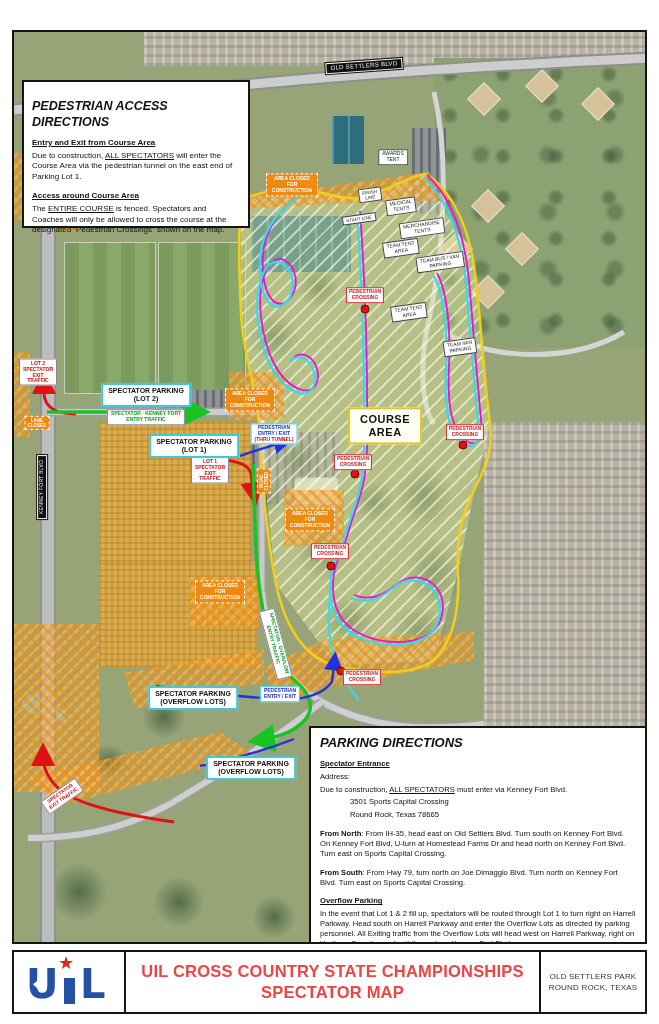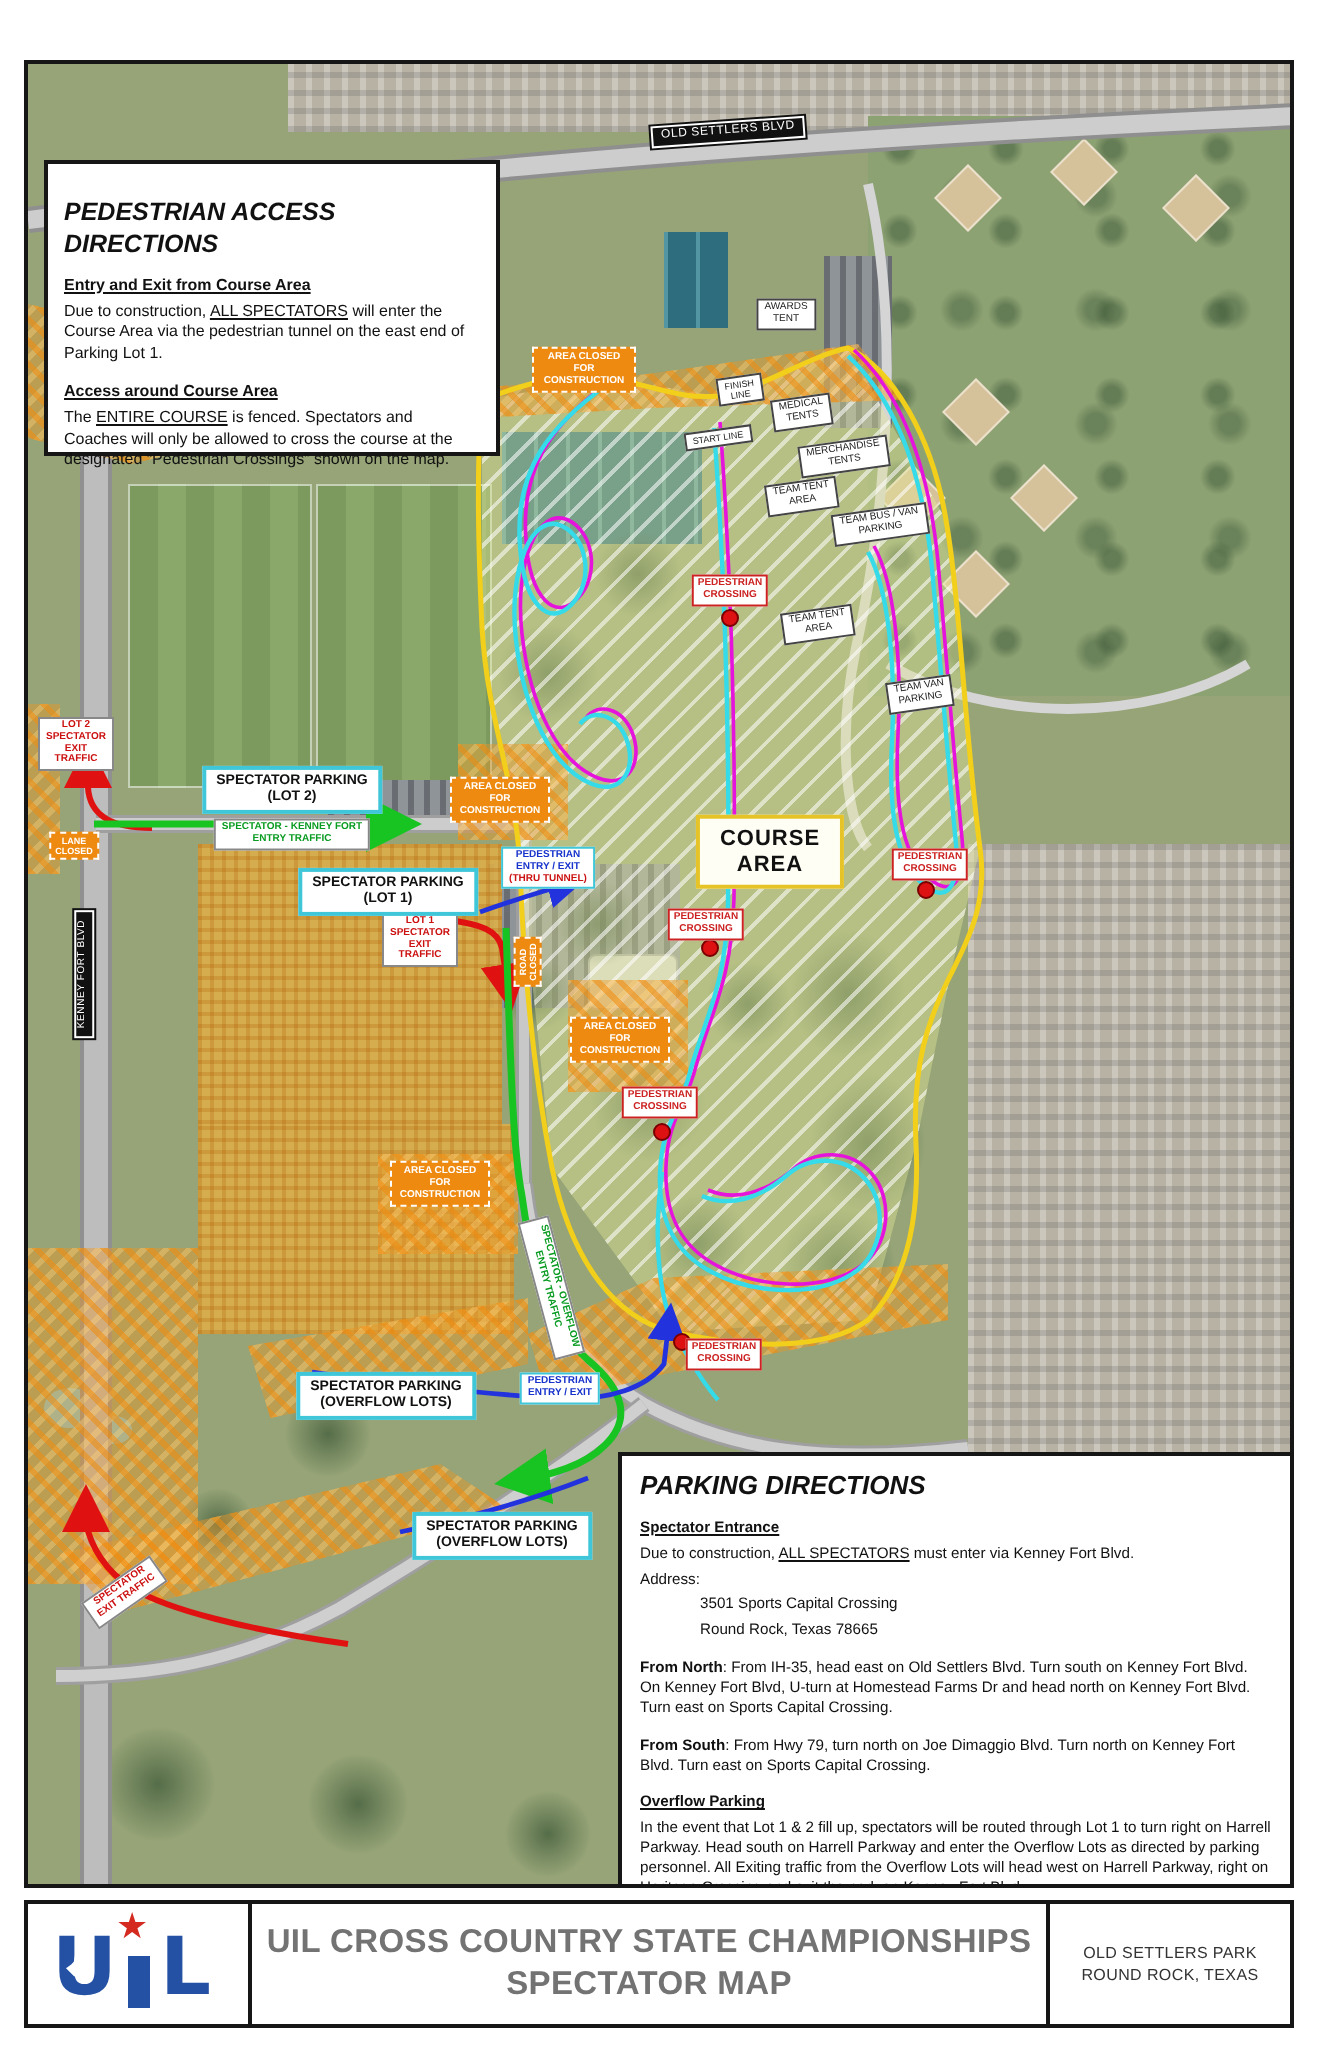--- a/index.html
+++ b/index.html
@@ -88,22 +88,22 @@
   .park-box .addr { padding-left:30px; }
   .gap { height:6px; }
 
   
   .banner { position:absolute; left:12px; top:950px; width:635px; height:64px;
             display:flex; background:#fff; border:2px solid #161616; }
   .banner .cell { border-right:2px solid #161616; display:flex; align-items:center; justify-content:center; }
   .banner .cell:last-child { border-right:none; }
   .logo-cell { width:112px; }
   .title-cell { flex:1; flex-direction:column; text-align:center; }
-  .loc-cell { width:120px; flex-direction:column; text-align:center; }
-  .banner-title { font-size:16.5px; font-weight:bold; color:#737373; line-height:1.3; letter-spacing:.2px; }
+  .loc-cell { width:104px; flex-direction:column; text-align:center; }
+  .banner-title { font-size:16.5px; font-weight:bold; color:#ef4444; line-height:1.3; letter-spacing:.2px; }
   .loc-text { font-size:8px; color:#333; line-height:1.4; letter-spacing:.2px; }
 
   .uil-logo { position:relative; width:90px; height:46px; }
   .uil-logo .u, .uil-logo .l { position:absolute; font-weight:bold; font-size:40px; color:#2451a3;
      font-family:"DejaVu Sans", sans-serif; top:2px; }
   .uil-logo .u { left:2px; }
   .uil-logo .l { left:56px; }
   .uil-logo .ibar { position:absolute; left:40px; top:19px; width:11px; height:26px; background:#2451a3; }
   .uil-logo .star { position:absolute; left:34px; top:-7px; font-size:18px; color:#d42a20; }
   .uil-logo .tx { position:absolute; left:9px; top:18px; width:13px; height:13px; background:#fff;
@@ -330,22 +330,22 @@
     <p><span class="head">Entry and Exit from Course Area</span></p>
     <p><span>Due to construction, </span><span class="bu">ALL SPECTATORS</span><span> will enter the Course Area via the pedestrian tunnel on the east end of Parking Lot 1.</span></p>
     <div class="gap"></div>
     <p><span class="head">Access around Course Area</span></p>
     <p><span>The </span><span class="bu">ENTIRE COURSE</span><span> is fenced.  Spectators and Coaches will only be allowed to cross the course at the designated “Pedestrian Crossings” shown on the map.</span></p>
   </div>
 
   <div class="dirbox park-box">
     <h1>PARKING DIRECTIONS</h1>
     <p><span class="head">Spectator Entrance</span></p>
+    <p>Address:</p>
     <p><span>Due to construction, </span><span class="bu">ALL SPECTATORS</span><span> must enter via Kenney Fort Blvd.</span></p>
-    <p>Address:</p>
     <p class="addr">3501 Sports Capital Crossing</p>
     <p class="addr">Round Rock, Texas 78665</p>
     <div class="gap"></div>
     <p><span class="b">From North</span><span>: From IH-35, head east on Old Settlers Blvd.  Turn south on Kenney Fort Blvd. On Kenney Fort Blvd, U-turn at Homestead Farms Dr and head north on Kenney Fort Blvd. Turn east on Sports Capital Crossing.</span></p>
     <div class="gap"></div>
     <p><span class="b">From South</span><span>: From Hwy 79, turn north on Joe Dimaggio Blvd.  Turn north on Kenney Fort Blvd. Turn east on Sports Capital Crossing.</span></p>
     <div class="gap"></div>
     <p><span class="head">Overflow Parking</span></p>
     <p>In the event that Lot 1 &amp; 2 fill up, spectators will be routed through Lot 1 to turn right on Harrell Parkway.  Head south on Harrell Parkway and enter the Overflow Lots as directed by parking personnel.   All Exiting traffic from the Overflow Lots will head west on Harrell Parkway, right on Heritage Crossing and exit the park on Kenney Fort Blvd.</p>
   </div>

